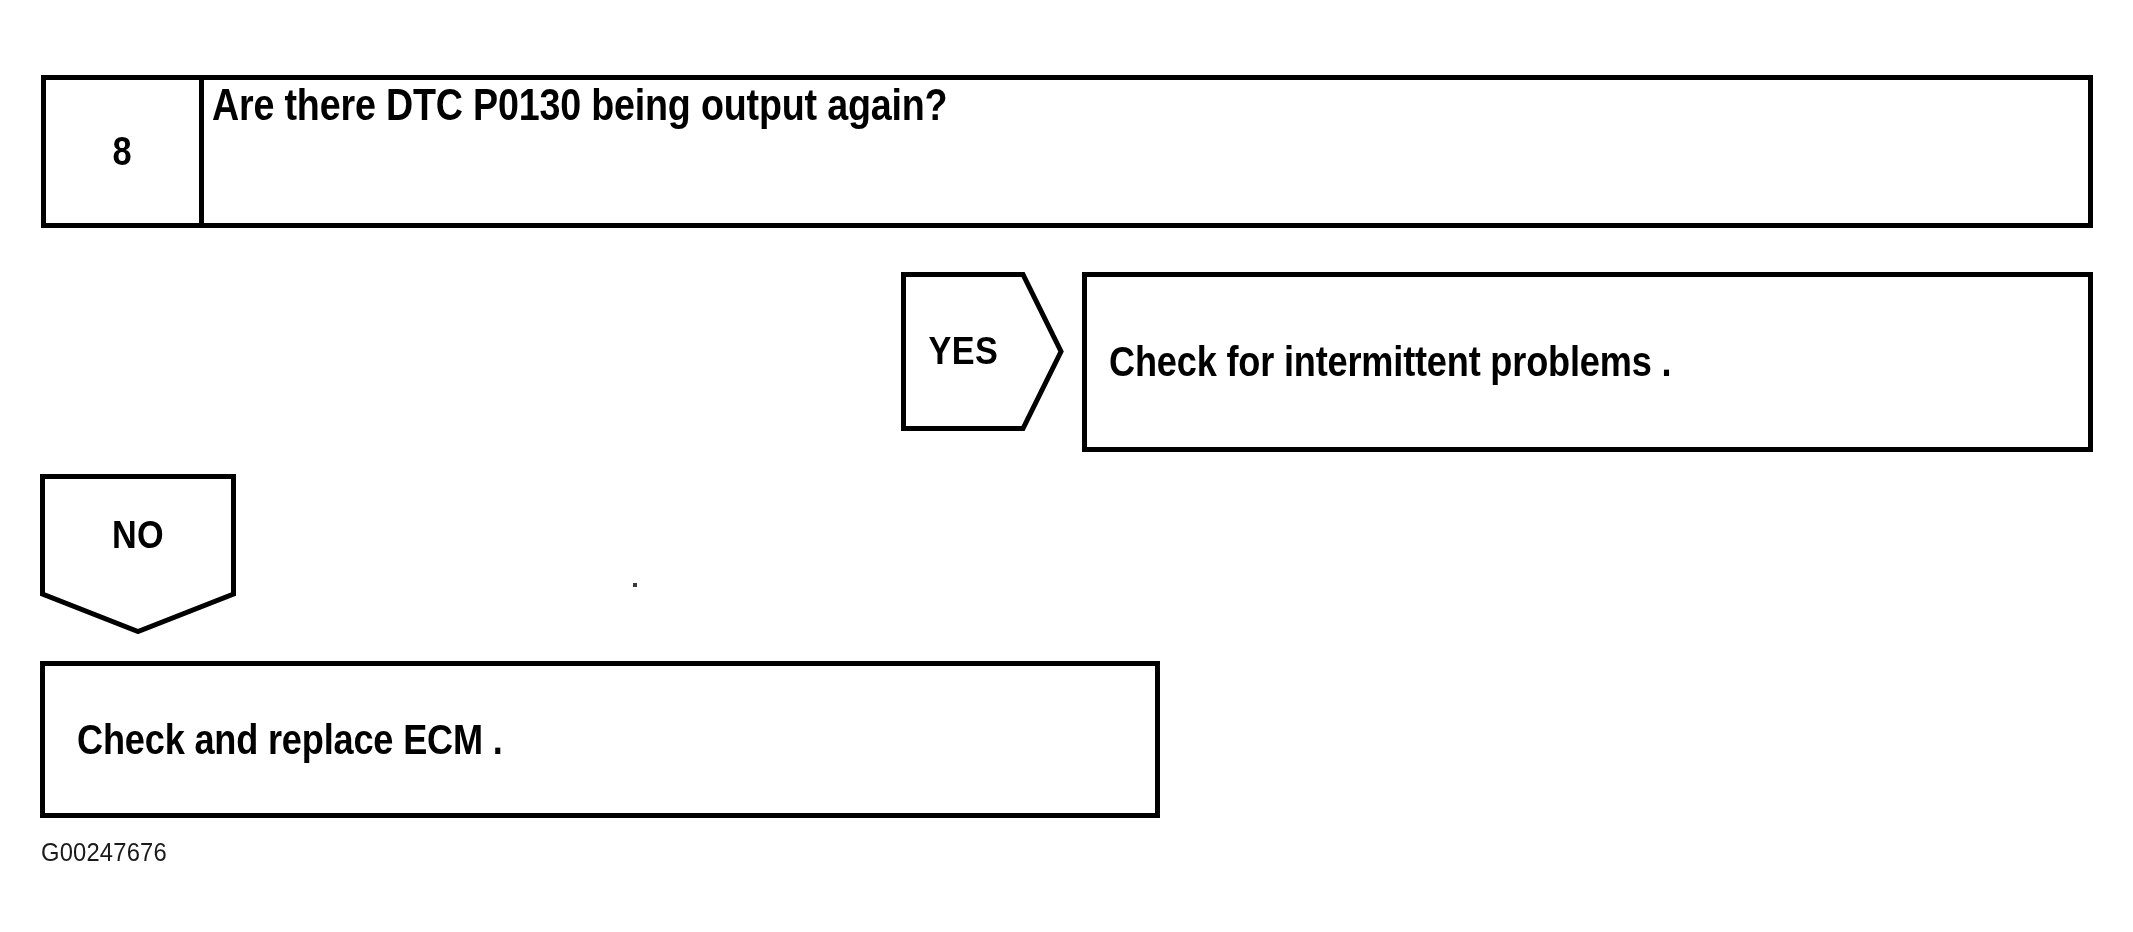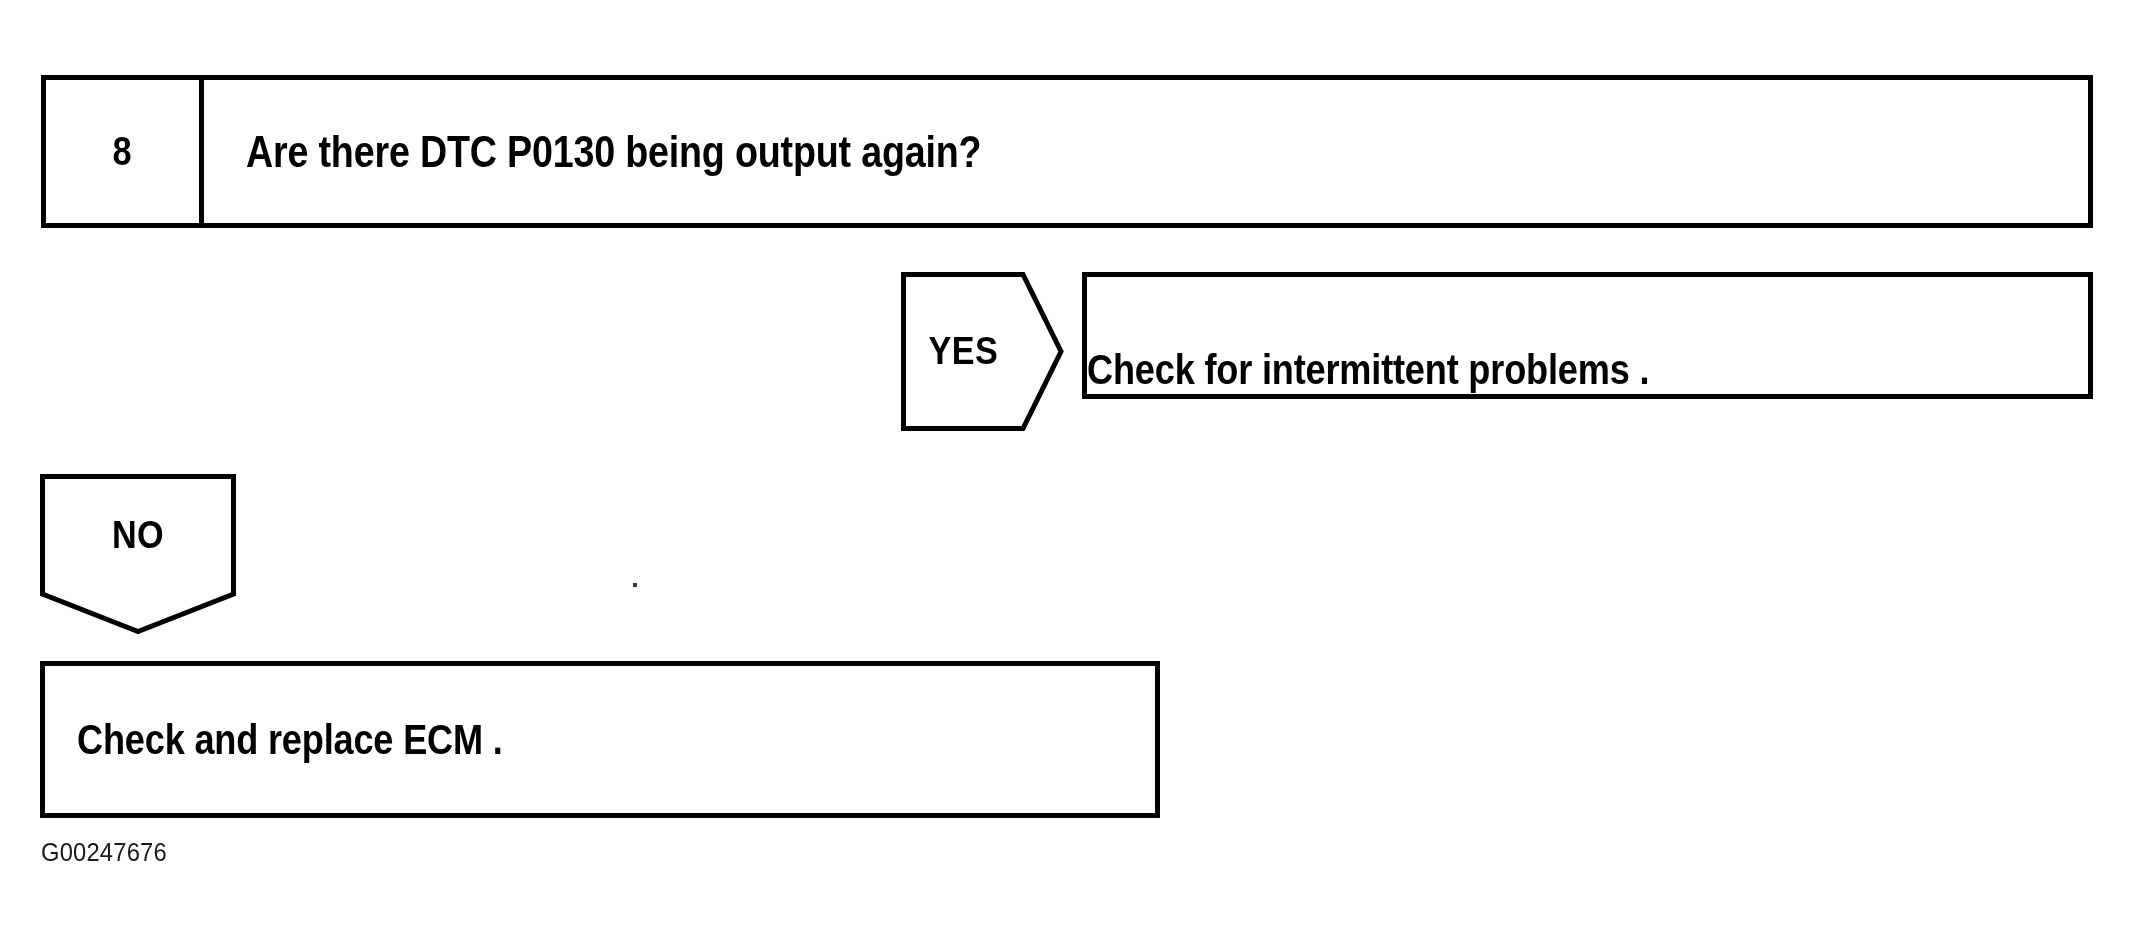--- a/index.html
+++ b/index.html
@@ -46,24 +46,22 @@
   .step-number {
     font-size: 40px;
     font-weight: bold;
     letter-spacing: 0px;
     transform: scaleX(0.86);
     transform-origin: center center;
   }
   .step-question-cell {
     flex: 1;
     display: flex;
-    align-items: center;
     padding-left: 8px;
     box-sizing: border-box;
-    margin-left: 34px;
   }
   .step-question {
     font-size: 44px;
     font-weight: bold;
     letter-spacing: -0.2px;
     white-space: nowrap;
     transform: scaleX(0.855);
     transform-origin: left center;
   }
 
@@ -90,26 +88,27 @@
     letter-spacing: 0.5px;
     transform: scaleX(0.9);
     transform-origin: center center;
   }
 
   .yes-action-box {
     position: absolute;
     left: 1082px;
     top: 272px;
     width: 1011px;
-    height: 127px;
+    height: 180px;
     box-sizing: border-box;
     border: 5px solid #000;
     background: #fff;
     display: flex;
-    align-items: flex-end;
+    align-items: center;
+    padding-left: 22px;
   }
   .yes-action-text {
     font-size: 42px;
     font-weight: bold;
     white-space: nowrap;
     letter-spacing: -0.2px;
     transform: scaleX(0.86);
     transform-origin: left center;
   }
 

